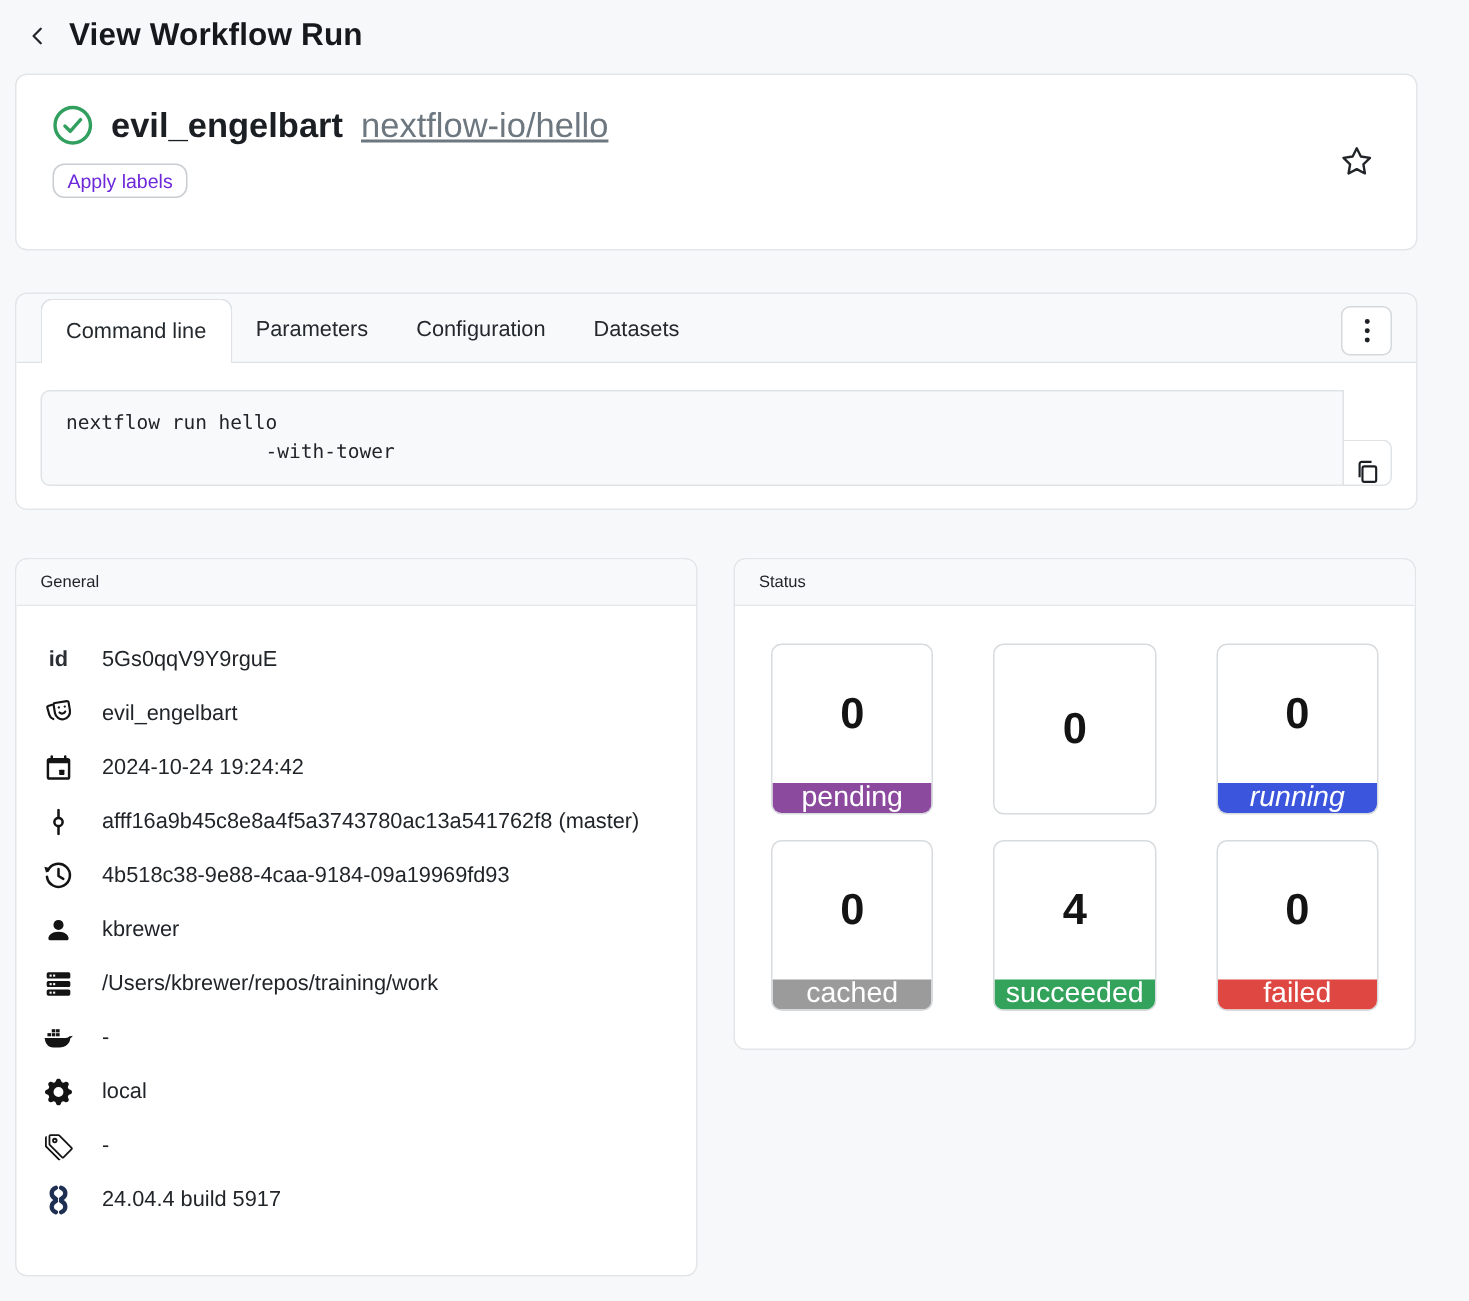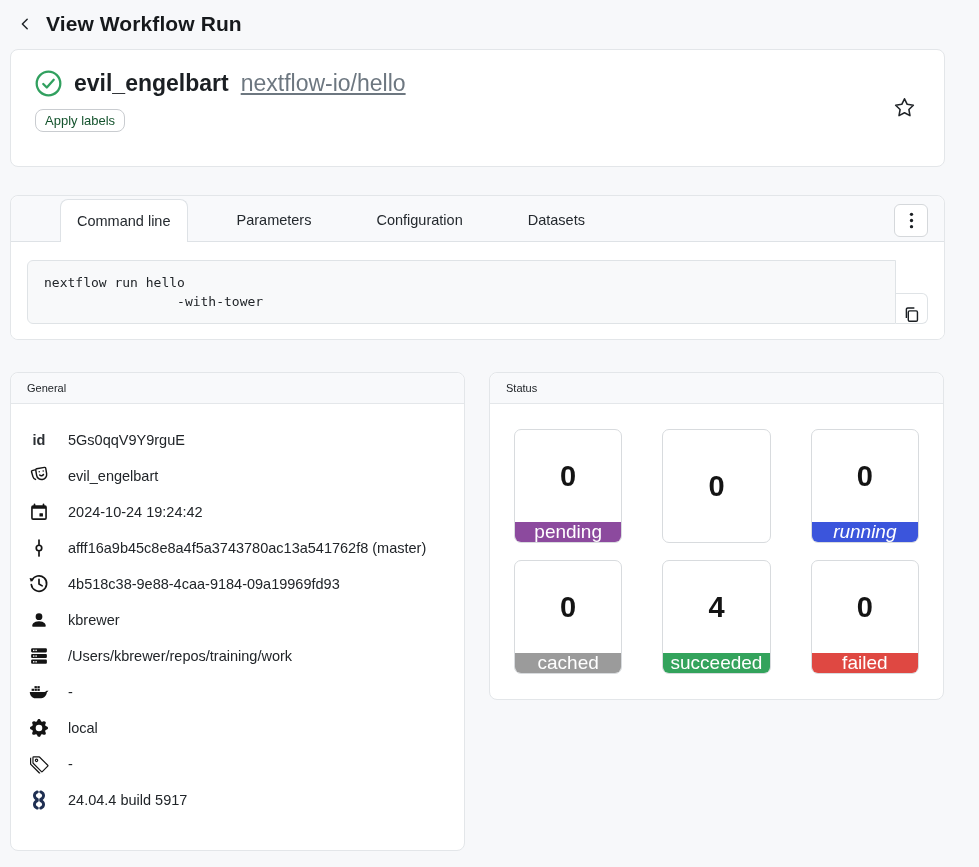--- a/index.html
+++ b/index.html
@@ -19,31 +19,31 @@
 
   
   .card { background: #fff; border: 1px solid #e3e6e9; border-radius: 8px; }
 
   
   .run-card { margin-top: 3px; padding: 20px 24px 16px 24px; position: relative; height: 118px; }
   .run-title-row { display: flex; align-items: center; gap: 12px; }
   .run-name { font-size: 23px; font-weight: 700; color: #1b1f23; }
   .repo-link { font-size: 23px; font-weight: 500; color: #6d7780; text-decoration: underline; }
   .apply-labels { margin-top: 12px; display: inline-block; background: #fff; border: 1px solid #c9ccd0;
-    border-radius: 8px; padding: 3px 9px; font-size: 13px; color: #14532d; cursor: pointer;
+    border-radius: 8px; padding: 3px 9px; font-size: 13px; color: #6d28d9; cursor: pointer;
     font-family: "Liberation Sans", sans-serif; }
   .star-btn { position: absolute; right: 28px; top: 50%; transform: translateY(-50%);
     background: none; border: none; cursor: pointer; color: #212529; display: flex; }
 
   
   .tabs-card { margin-top: 28px; overflow: hidden; }
   .tabbar { background: #f8f9fb; border-bottom: 1px solid #dee2e6; display: flex; align-items: stretch;
     height: 46px; padding: 3px 16px 0 16px; border-radius: 8px 8px 0 0; }
   .tab { border: none; background: transparent; font-size: 14.5px; color: #24292e; padding: 0 16px;
-    cursor: pointer; font-family: "Liberation Sans", sans-serif; margin-left: 33px; }
+    cursor: pointer; font-family: "Liberation Sans", sans-serif; }
   .tab.active { background: #fff; border: 1px solid #dee2e6; border-bottom: none; border-radius: 8px 8px 0 0;
     margin-bottom: -1px; }
   .kebab-btn { margin-left: auto; align-self: center; width: 34px; height: 33px; background: #fff;
     border: 1px solid #d5d8db; border-radius: 6px; cursor: pointer; display: flex;
     align-items: center; justify-content: center; }
   .tab-content { padding: 18px 16px 15px 16px; background: #fff; }
   .code-group { display: flex; align-items: flex-end; }
   .code-block { flex: 1; background: #f8f9fa; border: 1px solid #dfe3e6; border-radius: 6px 0 0 6px;
     padding: 12px 16px; font-family: "DejaVu Sans Mono", monospace; font-size: 13px; line-height: 19px;
     color: #212529; white-space: pre; overflow: hidden; }

